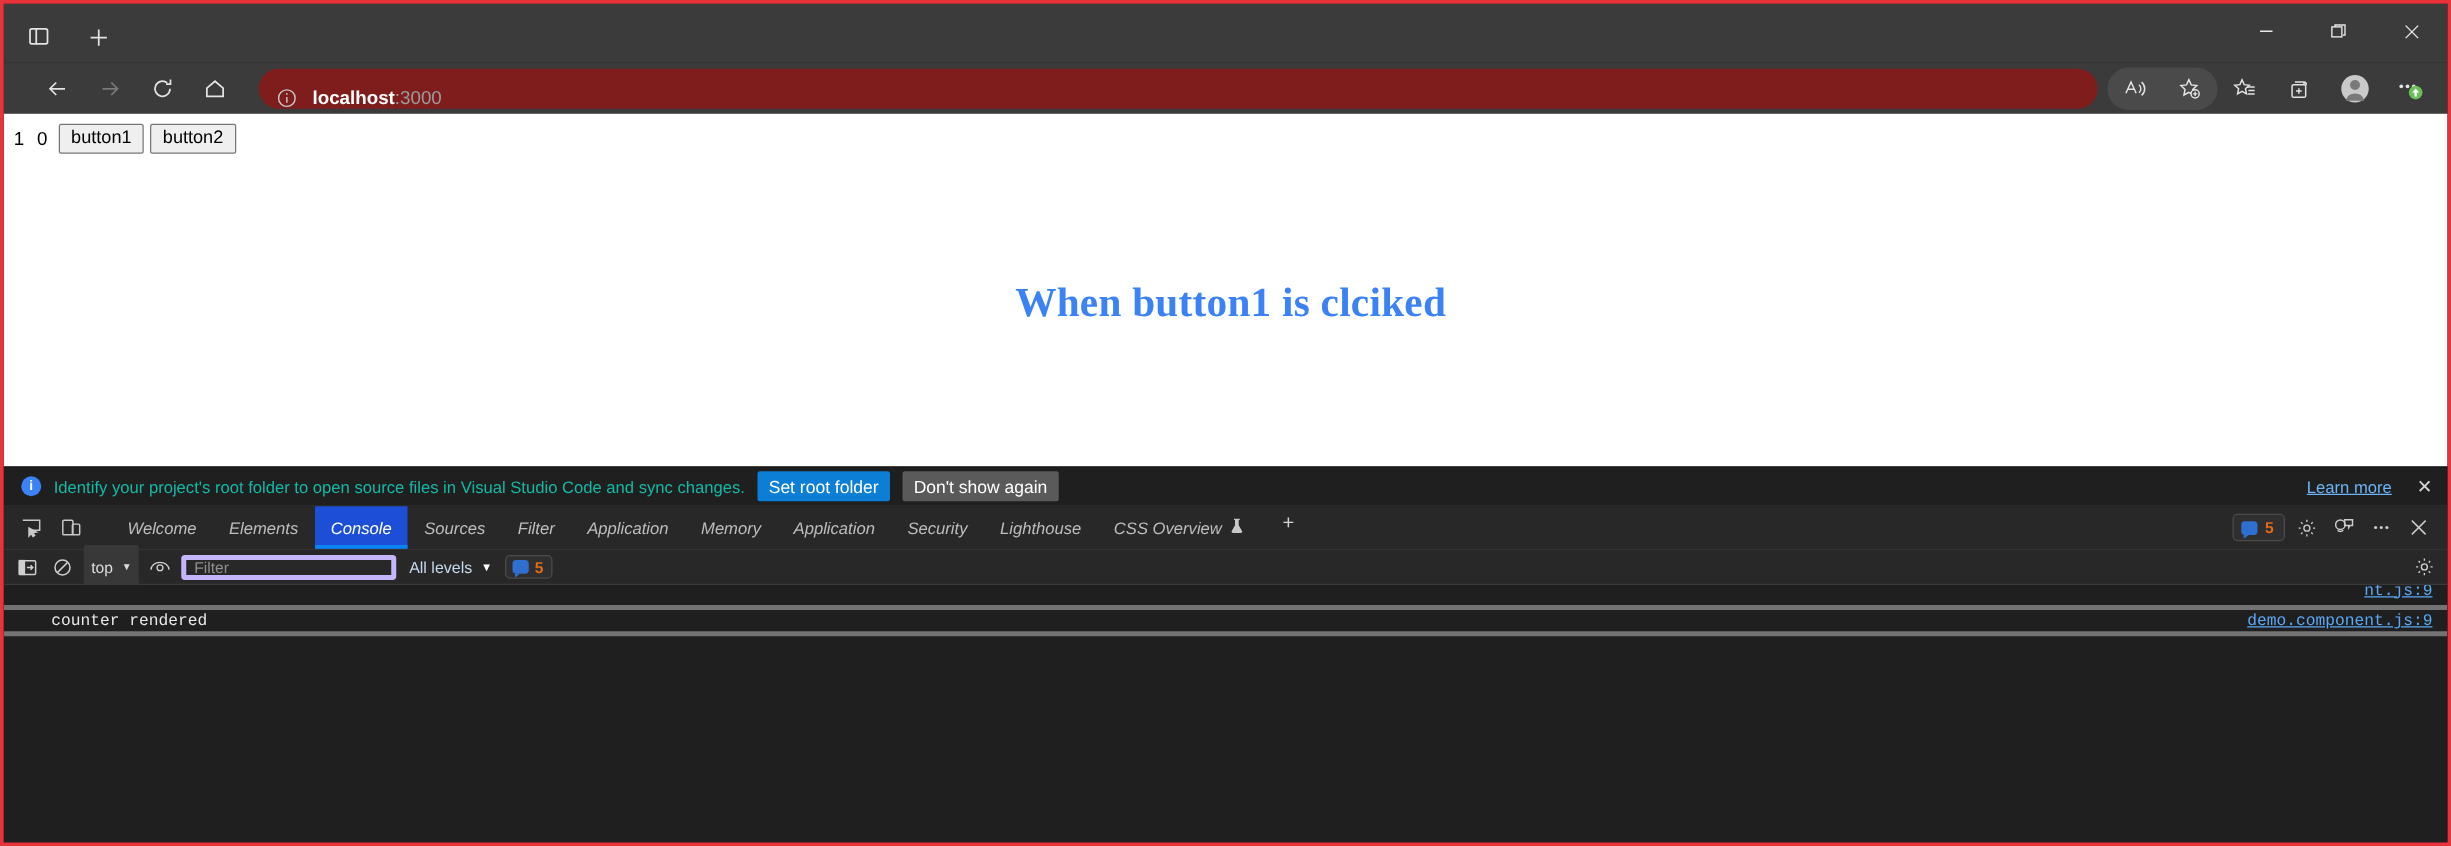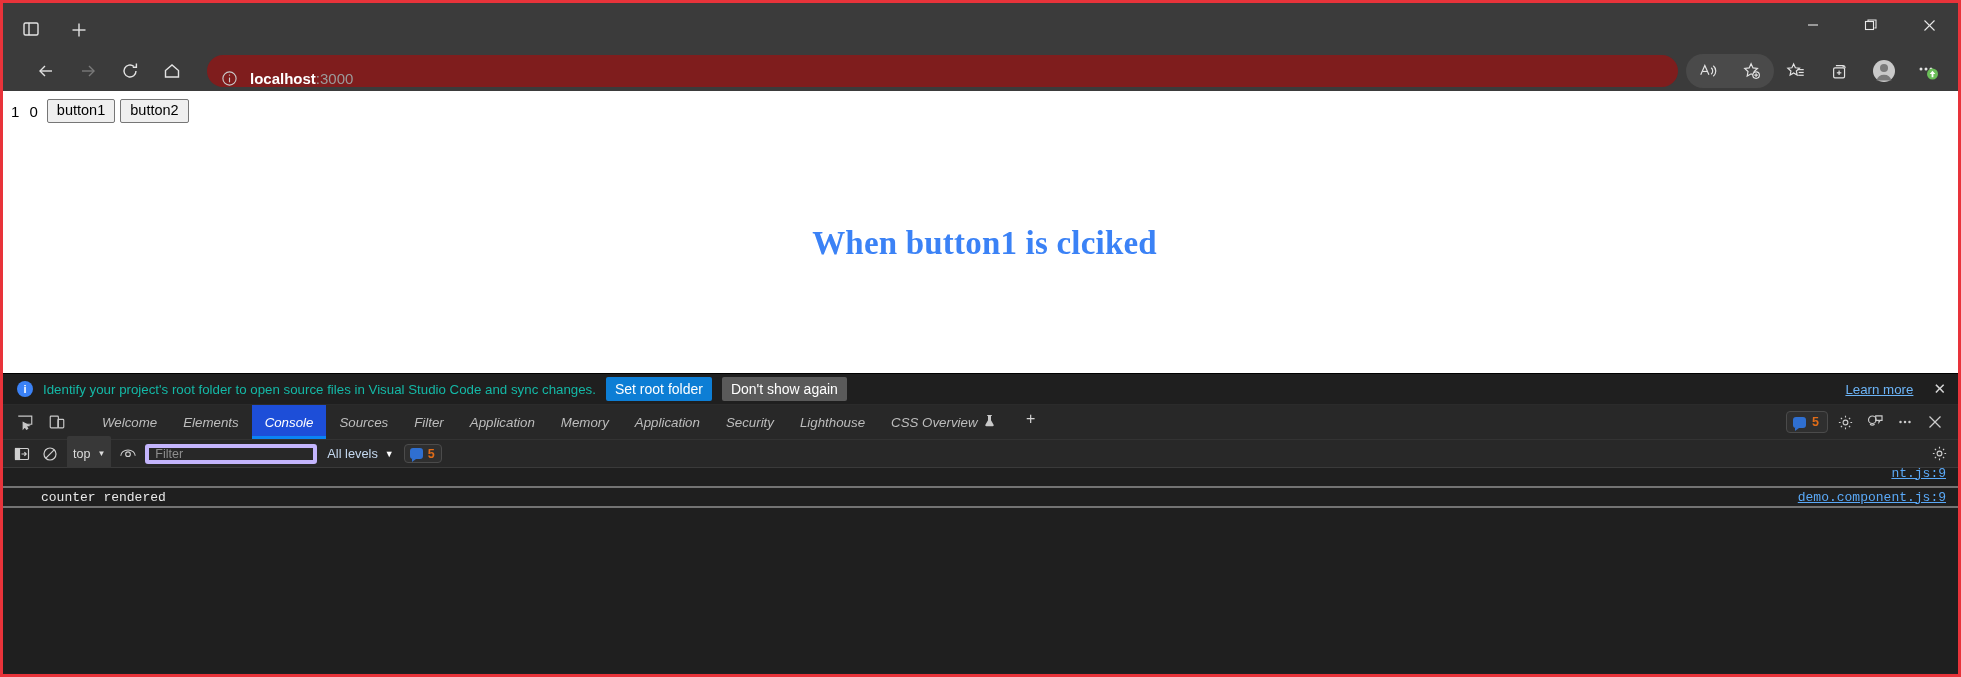--- a/index.html
+++ b/index.html
@@ -283,21 +283,21 @@
 
   .console-body {
     flex: 1;
     background: #1f1f1f;
     overflow: hidden;
     position: relative;
   }
   .log-row {
     display: flex; align-items: center;
     min-height: 20px;
-    border-bottom: 2px solid #737373;
+    border-bottom: 4px solid #737373;
     padding: 1px 12px 1px 38px;
     position: relative;
   }
   .log-row.partial { height: 12px; padding-top: 0; padding-bottom: 0; }
   .log-text {
     font-family: "Liberation Mono", monospace;
     font-size: 13px;
     color: #e8e8e8;
     white-space: pre;
   }

